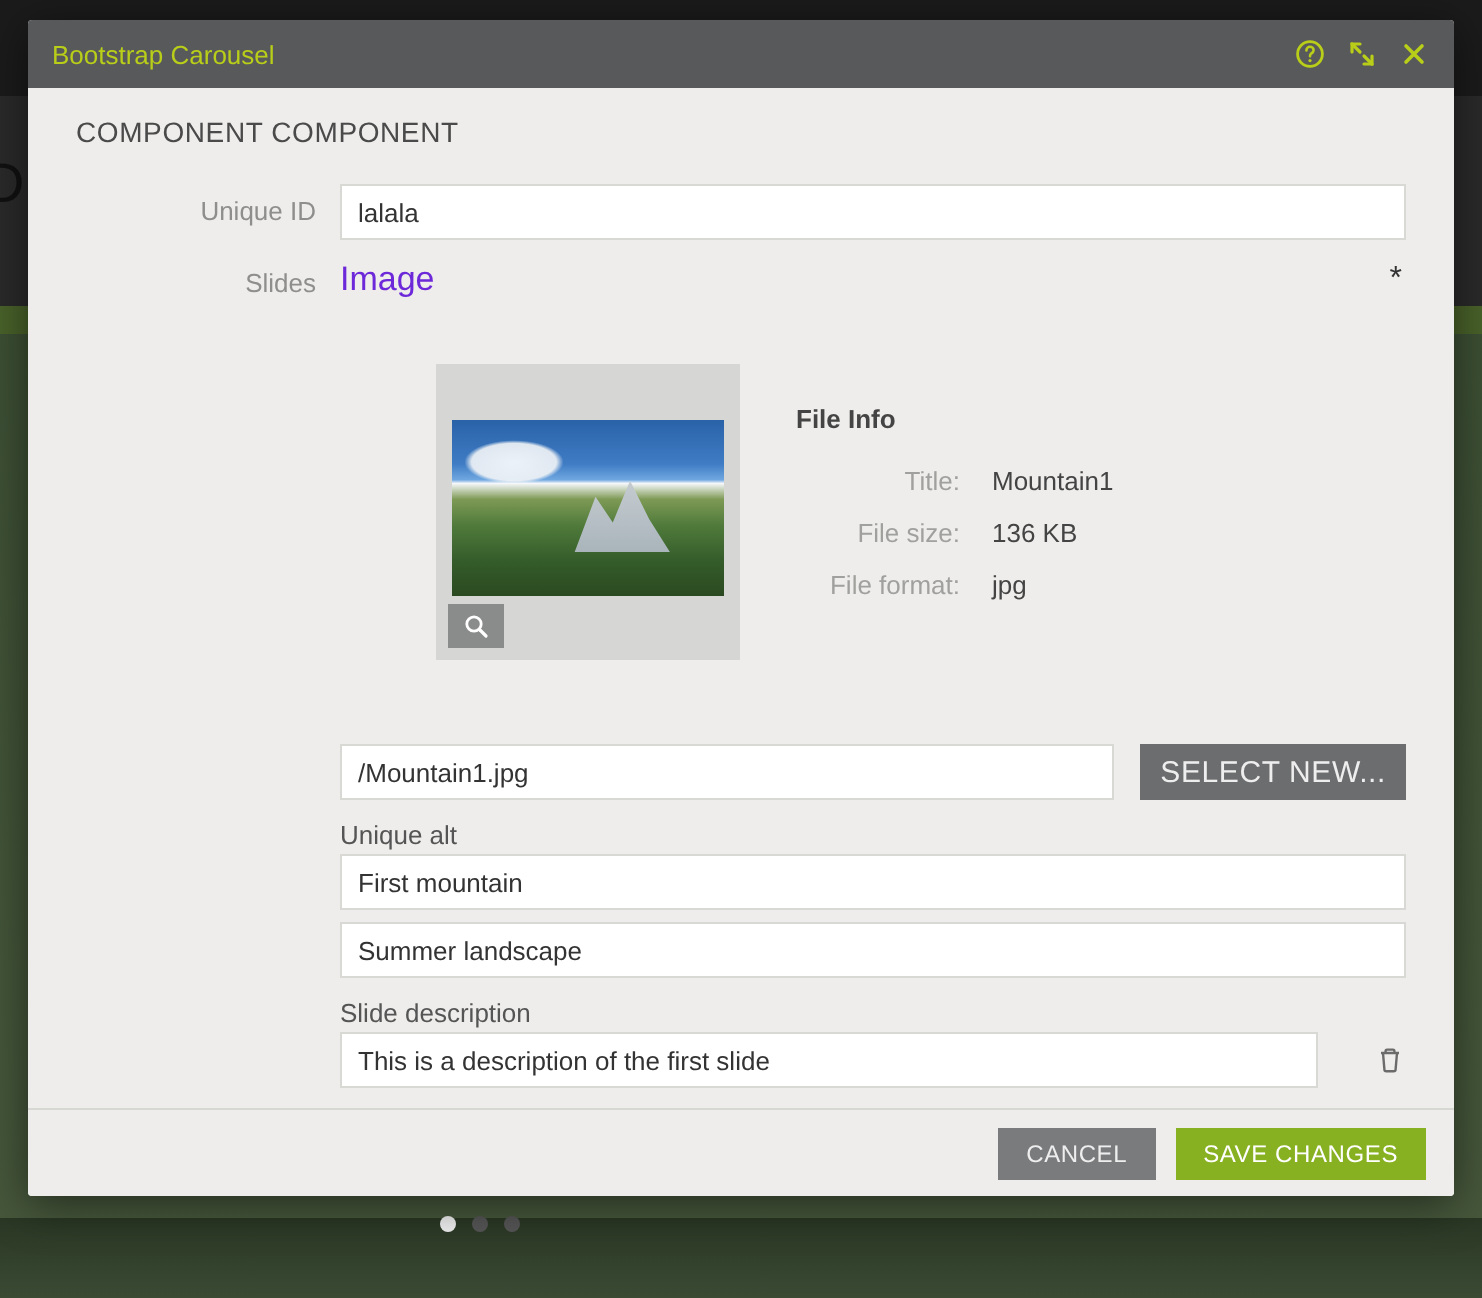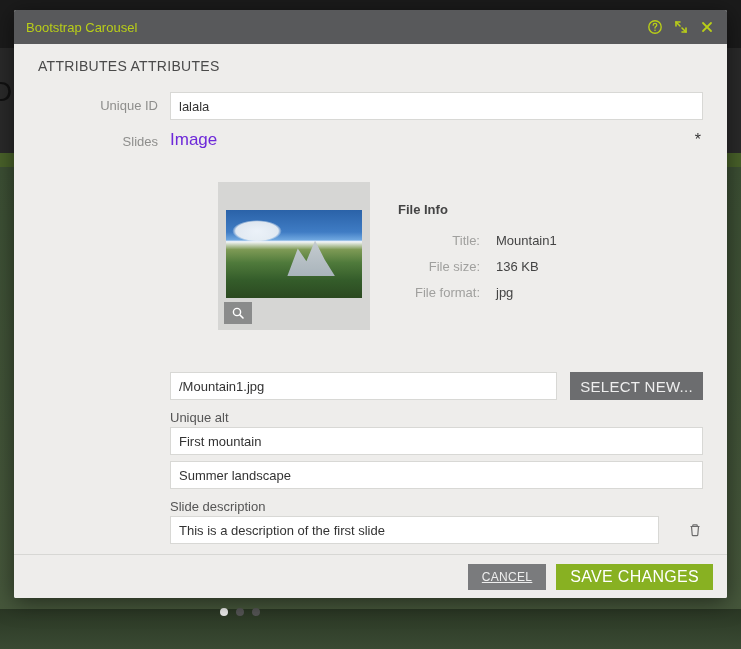--- a/index.html
+++ b/index.html
@@ -164,25 +164,25 @@
     border-top:1px solid #d7d7d4;
     display:flex;
     align-items:center;
     justify-content:flex-end;
     gap:10px;
     padding:0 14px;
     background:#eeedeb;
   }
   .btn-cancel{
     height:26px; background:#7a7b7d; color:#eee; border:none; padding:0 14px;
-    font-size:12px; letter-spacing:.3px; cursor:pointer;text-decoration:underline;
+    font-size:12px; letter-spacing:.3px; cursor:pointer;
   }
   .btn-save{
     height:26px; background:#88b122; color:#fff; border:none; padding:0 14px;
-    font-size:16px; letter-spacing:.3px; cursor:pointer;
+    font-size:12px; letter-spacing:.3px; cursor:pointer;
   }
 </style>
 </head>
 <body>
 
 <div class="page-bg">
   <div class="bg-dark"></div>
   <div class="bg-d">D</div>
   <div class="bg-green"></div>
   <div class="bg-photo1"></div>
@@ -210,21 +210,21 @@
           </svg>
       </span>
       <span class="tb-icon">
         <svg width="12" height="12" viewBox="0 0 12 12">
             <path d="M2 2l8 8M10 2l-8 8" stroke="#b9ce18" stroke-width="1.8" stroke-linecap="round"></path>
           </svg>
       </span>
     </div>
 
     <div class="modal-body">
-      <div class="section-title">ATTRIBUTES ATTRIBUTES</div>
+      <div class="section-title">COMPONENT COMPONENT</div>
 
       <div class="form-row">
         <div class="form-label">Unique ID</div>
         <input class="text-input" type="text" value="lalala" style="">
       </div>
 
       <div class="form-row">
         <div class="form-label">Slides</div>
         <div class="slides-block">
           <div class="slides-header">

